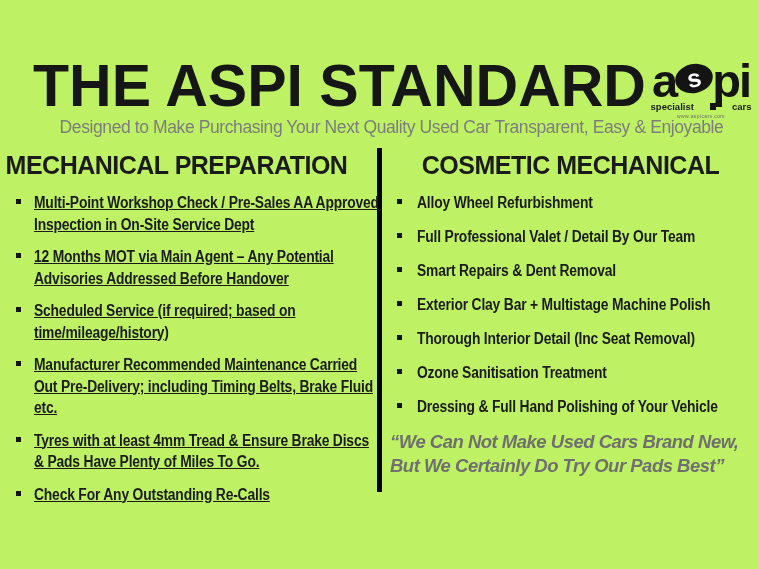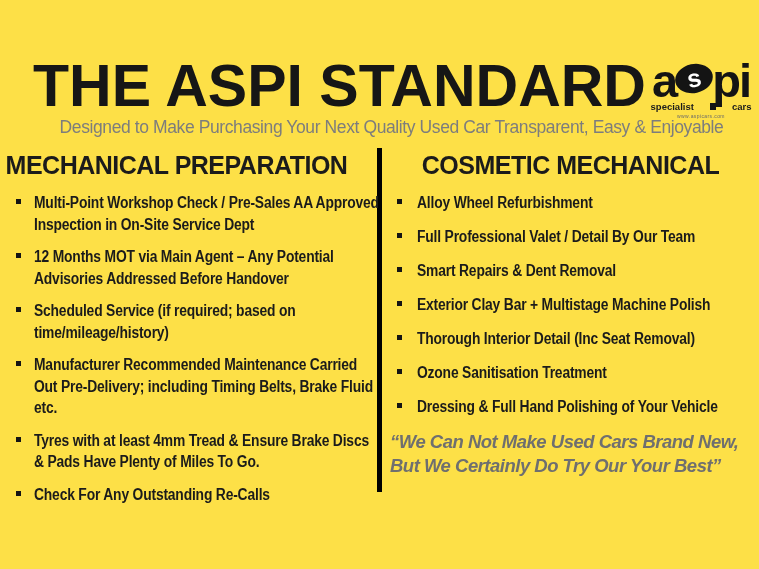--- a/index.html
+++ b/index.html
@@ -1,18 +1,18 @@
 <!DOCTYPE html>
 <html><head>
 <meta charset="utf-8">
 <style>
   * { margin:0; padding:0; box-sizing:border-box; }
   html,body { width:759px; height:569px; background:#ffffff; overflow:hidden;
     font-family:"Liberation Sans", sans-serif; color:#1b1b1b; }
-  .page { position:relative; width:759px; height:569px; background:#fde047; }
+  .page { position:relative; width:759px; height:569px; background:#bef264; }
 
   
   .page-title{
     position:absolute; left:33px; top:52px;
     font-size:59px; font-weight:bold; letter-spacing:0px; color:#161616;
     white-space:nowrap;
   }
   .logo{ position:absolute; top:58px; right:1px; width:114px; text-align:center; }
   .logo-word{ display:flex; justify-content:center; align-items:center; height:46px;
     font-weight:bold; color:#141414; }
@@ -33,21 +33,21 @@
   
   .divider{ position:absolute; left:377px; top:148px; width:5px; height:344px; background:#000; }
   .col{ position:absolute; top:148px; }
   .col-left{ left:0; width:353px; }
   .col-right{ left:382px; width:377px; }
   .col-heading{
     text-align:center; font-size:25px; font-weight:bold; letter-spacing:-0.5px;
     color:#1b1b1b; padding-top:3px; white-space:nowrap;
   }
   ul.prep-list{ list-style:none; margin-top:12px; }
-  .col-left ul.prep-list{ margin-left:16px; width:358px; }
+  .col-left ul.prep-list{ margin-left:16px; width:358px;text-decoration:underline; }
   .col-right ul.prep-list{ margin-left:15px; width:360px; }
   li.prep-item{ position:relative; padding-left:18px; margin-bottom:11px;
     font-size:16px; font-weight:600; line-height:21.5px; letter-spacing:-0.2px; }
   .col-right li.prep-item{ padding-left:20px; margin-bottom:12.5px; }
   .bullet{ position:absolute; left:0; top:7px; width:5px; height:5px; background:#141414; }
   .li-text{ display:block; width:400px; transform:scaleX(0.865); transform-origin:0 0; }
   .col-right .li-text{ width:392px; white-space:nowrap; }
 
   .quote{
     margin:3px 0 0 8px; font-size:18.5px; font-weight:bold; font-style:italic;
@@ -136,17 +136,17 @@
           <span class="bullet"></span>
           <span class="li-text">Ozone Sanitisation Treatment</span>
         </li>
       <li class="prep-item">
           <span class="bullet"></span>
           <span class="li-text">Dressing &amp; Full Hand Polishing of Your Vehicle</span>
         </li>
     </ul>
     <div class="quote">
       <div>“We Can Not Make Used Cars Brand New,</div>
-      <div>But We Certainly Do Try Our Your Best”</div>
+      <div>But We Certainly Do Try Our Pads Best”</div>
     </div>
   </div>
 
 </div>
 
 </body></html>

